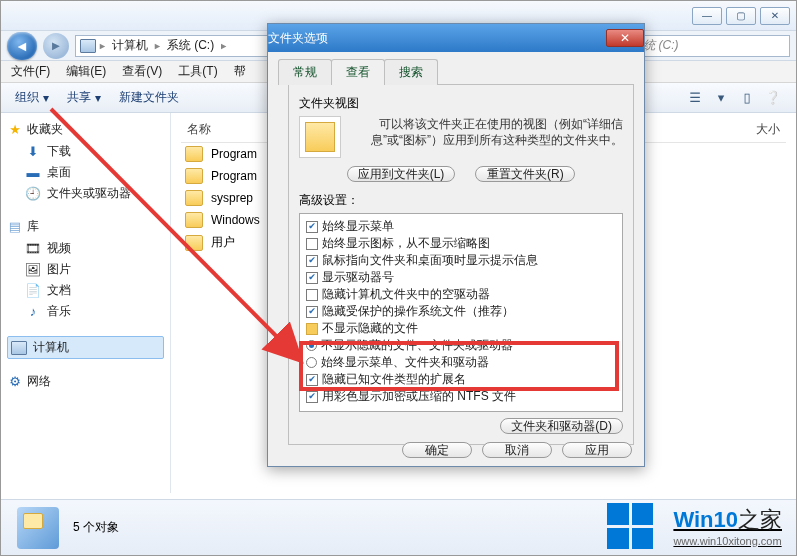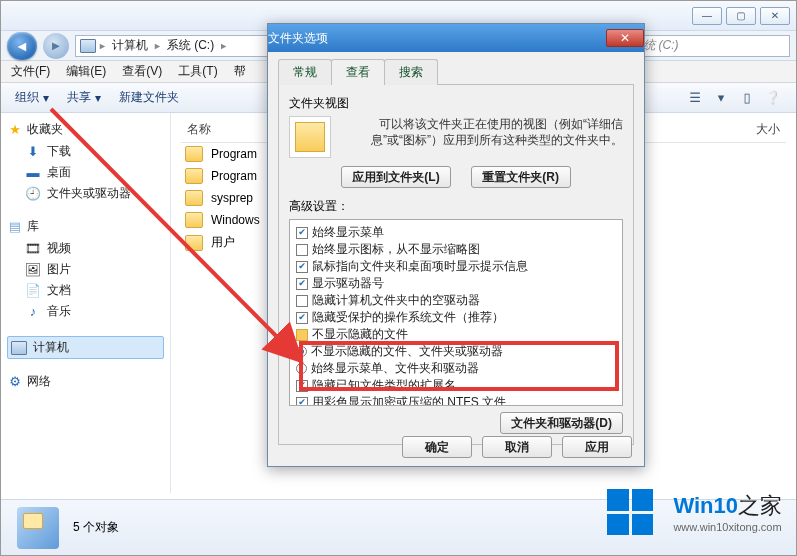--- a/index.html
+++ b/index.html
@@ -50,47 +50,47 @@
 .status-ic::after{content:"";position:absolute;left:6px;top:6px;width:18px;height:14px;background:#ffe9a6;border:1px solid #d6a93e;border-radius:2px;}
 
 
 .dialog{position:absolute;left:266px;top:22px;width:378px;height:444px;background:#f0f0f0;border:1px solid #6d8aab;box-shadow:0 3px 14px rgba(0,0,0,.35);}
 .dlg-title{height:28px;background:linear-gradient(#5aa3e8,#2e79c8);color:#fff;display:flex;align-items:center;padding:0 0;font-size:12px;}
 .dlg-title .x{margin-left:auto;width:38px;height:18px;background:linear-gradient(#e98a82,#c0392b);border:1px solid #933028;border-radius:2px;display:flex;align-items:center;justify-content:center;color:#fff;font-size:12px;}
 .dlg-body{padding:6px 10px 8px 10px;}
 .tabs{display:flex;border-bottom:1px solid #bfbfbf;}
 .tab{padding:4px 14px;border:1px solid #bfbfbf;border-bottom:none;background:#ececec;color:#14532d;margin-right:-1px;position:relative;top:1px;border-radius:3px 3px 0 0;}
 .tab.active{background:#f0f0f0;z-index:2;}
-.tabpage{border:1px solid #bfbfbf;border-top:none;padding:10px;background:#f0f0f0;height:360px;display:flex;flex-direction:column;}
+.tabpage{border:1px solid #bfbfbf;border-top:none;padding:10px;background:#f0f0f0;height:360px;display:flex;flex-direction:column;margin-left:10px;}
 
 .group1 .g-title{font-size:12px;margin-bottom:4px;}
 .group1 .g-body{display:flex;gap:10px;}
 .g-icon{width:42px;height:42px;background:#fff;border:1px solid #ccc;display:flex;align-items:center;justify-content:center;}
 .g-icon-inner{width:30px;height:30px;background:linear-gradient(#ffe9a6,#f8cc5a);border:1px solid #d6a93e;}
 .g-text{flex:1;font-size:12px;color:#333;line-height:16px;text-align:right;}
 .g-btns{display:flex;gap:20px;justify-content:center;margin:8px 0 4px;}
-.btn{min-width:100px;height:22px;border:1px solid #9a9a9a;background:linear-gradient(#fdfdfd,#e6e6e6);border-radius:3px;font-size:12px;display:inline-flex;align-items:center;justify-content:center;padding:0 10px;color:#222;font-weight:bold;}
+.btn{min-width:100px;height:16px;border:1px solid #9a9a9a;background:linear-gradient(#fdfdfd,#e6e6e6);border-radius:9px;font-size:12px;display:inline-flex;align-items:center;justify-content:center;padding:0 10px;color:#222;}
 
 .adv-label{margin:6px 0 4px;font-size:12px;}
 .adv-box{flex:1;border:1px solid #a9a9a9;background:#fff;padding:4px 6px;overflow:hidden;font-size:12px;color:#222;}
 .adv-box .ln{display:flex;align-items:center;gap:4px;padding:1px 0;line-height:15px;white-space:nowrap;}
 .chk{width:12px;height:12px;border:1px solid #7a7a7a;background:#fff;display:inline-flex;align-items:center;justify-content:center;font-size:9px;color:#2a6db7;}
 .rad{width:11px;height:11px;border:1px solid #7a7a7a;border-radius:50%;background:#fff;display:inline-flex;align-items:center;justify-content:center;}
 .rad.dot::after{content:"";width:5px;height:5px;border-radius:50%;background:#2a6db7;}
 .indent1{padding-left:16px;}
 .indent2{padding-left:32px;}
 
 .highlight{position:absolute;border:4px solid #e53935;pointer-events:none;}
 .hl1{left:298px;top:340px;width:320px;height:50px;}
 
 .restore-row{display:flex;justify-content:flex-end;margin-top:6px;}
 .dlg-foot{position:absolute;bottom:8px;right:12px;display:flex;gap:10px;}
 
 .arrow{position:absolute;pointer-events:none;z-index:50;}
-.watermark{position:absolute;right:14px;bottom:20px;display:flex;align-items:center;gap:20px;}
+.watermark{position:absolute;right:14px;bottom:6px;display:flex;align-items:center;gap:20px;text-decoration:underline;}
 .winlogo{width:46px;height:46px;display:grid;grid-template-columns:1fr 1fr;grid-template-rows:1fr 1fr;gap:3px;}
 .winlogo div{background:#0078d7;}
 .wm-text .big{font-size:22px;color:#222;font-weight:500;}
 .wm-text .big b{color:#0078d7;}
 .wm-text .small{font-size:11px;color:#666;}
 
 .pc-ic{width:16px;height:14px;border:1px solid #5b7a9d;background:linear-gradient(#d9e9f8,#a9c6e4);border-radius:1px;display:inline-block;}
 </style>
 </head>
 <body>

